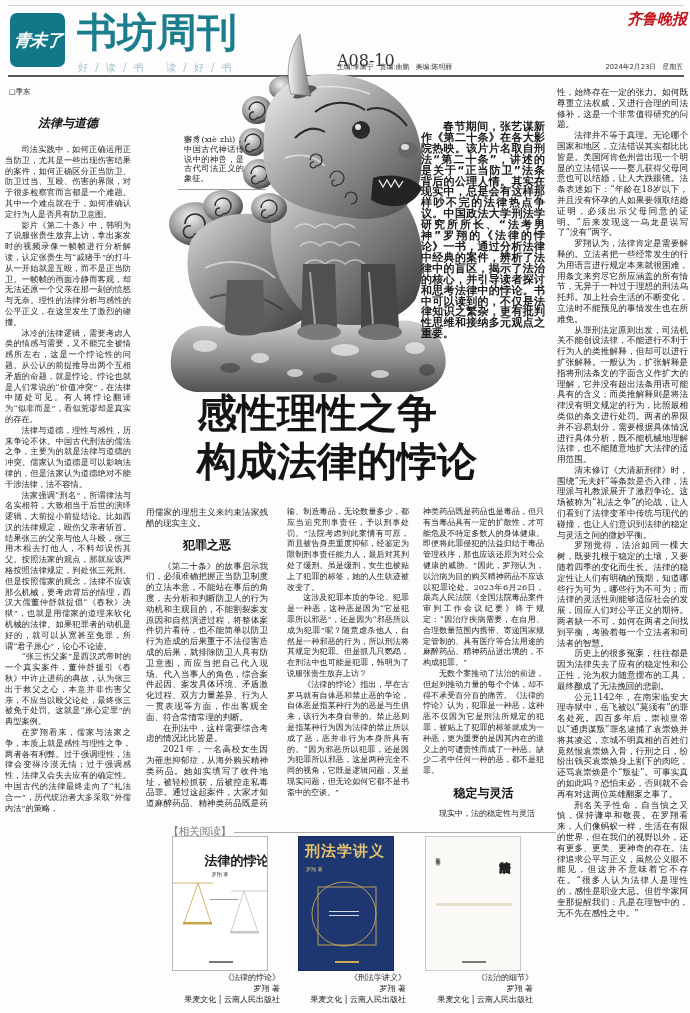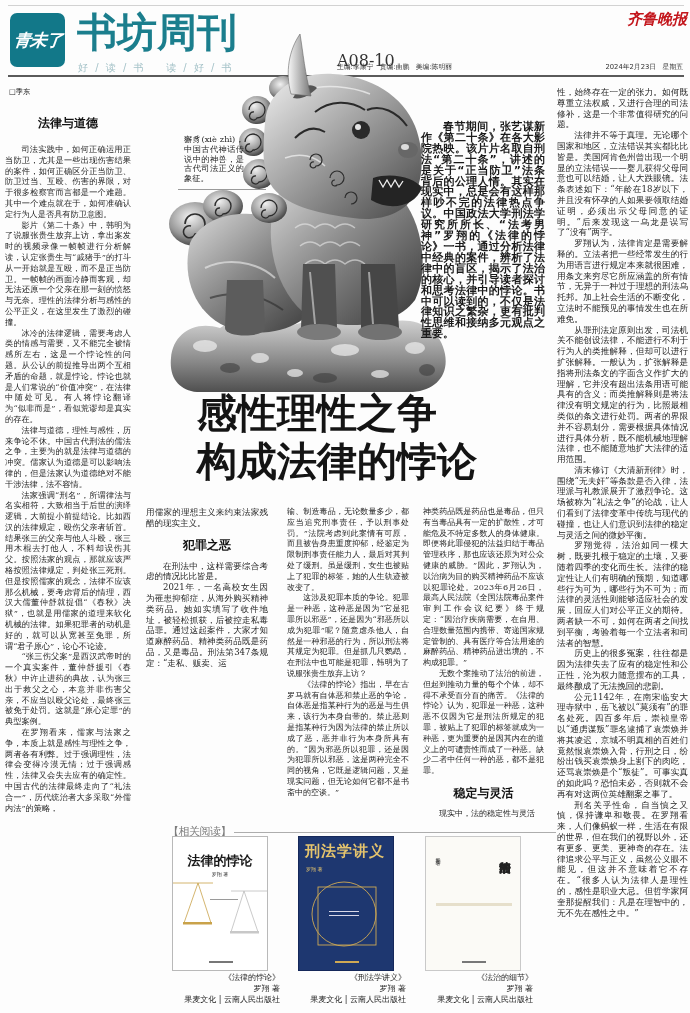--- a/index.html
+++ b/index.html
@@ -27,21 +27,21 @@
 
   .byline { left:9px; top:87px; font-size:7.2px; line-height:9px; color:#222; font-family:"DejaVu Sans",sans-serif; }
 
   
   .col { position:absolute; overflow:hidden; text-align:justify; line-height:10.8px; color:#252525; }
   .col p { text-indent:2em; }
   .col p.cont { text-indent:0; }
   .sub-h { font-weight:bold; text-align:center; font-size:12px; line-height:14px; color:#111;
            margin:9px 0 9px; text-indent:0; }
   .left-col { left:5px; top:114px; width:126px; height:898px; font-size:8.2px; }
-  .left-col .sub-h { margin-top:2px; margin-bottom:14px; }
+  .left-col .sub-h { margin-top:2px; margin-bottom:14px;font-style:italic; }
   .col-a { left:146px; top:507px; width:122px; height:301px; font-size:8.5px; }
   .col-b { left:287px; top:507px; width:122px; height:291px; font-size:8px; }
   .col-c { left:423px; top:507px; width:121px; height:316px; font-size:8px; }
   .right-col { left:557px; top:87px; width:131px; height:925px; font-size:8.6px; }
 
   .intro { left:421px; top:122px; width:124px; font-size:11px; line-height:10.9px; font-weight:bold;
            color:#1a1a1a; text-align:justify; text-indent:2em; font-family:"DejaVu Sans","Liberation Sans",sans-serif; }
 
   .caption { left:184px; top:135px; width:60px; font-size:8.2px; line-height:9.8px; color:#222; text-align:justify; }
   .cap-rule { left:178px; top:189px; width:88px; height:1px; background:#9a9a9a; }
@@ -51,21 +51,21 @@
   .t2 { top:438px; }
 
   
   .rr-label { left:168px; top:825px; font-size:11px; line-height:14px; color:#7d7d7d; letter-spacing:-0.5px;
               font-family:"DejaVu Sans",sans-serif; }
   .rr-line { left:234px; top:832px; width:322px; height:1px; background:#adadad; }
   .cover { position:absolute; top:836px; width:96px; height:135px; overflow:hidden; }
   .cover1 { left:172px; background:#fff; border:1px solid #b9b9b9; }
   .cover2 { left:298px; background:#1e3770; border:1px solid #15285a; }
   .cover3 { left:425px; background:#fbfaf6; border:1px solid #c9c9c9; }
-  .c1-title { position:absolute; left:0; top:16px; width:100%; text-align:center; font-size:13px; line-height:15px;
+  .c1-title { position:absolute; left:17px; top:16px; width:100%; text-align:center; font-size:13px; line-height:15px;
               font-weight:bold; color:#1a1a1a; }
   .c1-author { position:absolute; left:0; top:34px; width:100%; text-align:center; font-size:5px; line-height:6px; color:#333; }
   .c2-title { position:absolute; left:6px; top:6px; font-size:15px; line-height:17px; font-weight:bold; color:#e5c46d; letter-spacing:1px; }
   .c2-author { position:absolute; left:7px; top:29px; font-size:5px; line-height:6px; color:#e5c46d; }
   .c3-title { position:absolute; right:9px; top:16px; height:38px; writing-mode:vertical-rl; font-size:11.5px;
               line-height:12px; font-weight:bold; color:#222; }
   .c3-author { position:absolute; left:9px; top:17px; height:30px; writing-mode:vertical-rl; font-size:5px; line-height:6px; color:#333; }
   .c3-bar { position:absolute; left:10px; top:66px; width:76px; height:3px; background:#e6dfcb; }
   .pub-mark { position:absolute; left:36px; top:124px; width:24px; height:2px; background:#777; }
   .pub-mark.light { background:#cfa954; }
@@ -211,20 +211,21 @@
   <p>冰冷的法律逻辑，需要考虑人类的情感与需要，又不能完全被情感所左右，这是一个悖论性的问题。从公认的前提推导出两个互相矛盾的命题，就是悖论。悖论也就是人们常说的“价值冲突”，在法律中随处可见。有人将悖论翻译为“似非而是”，看似荒谬却是真实的存在。</p>
   <p>法律与道德，理性与感性，历来争论不休。中国古代刑法的儒法之争，主要为的就是法律与道德的冲突。儒家认为道德是可以影响法律的，但是法家认为道德绝对不能干涉法律，法不容情。</p>
   <p>法家强调“刑名”，所谓律法与名实相符，大致相当于后世的演绎逻辑，大前提小前提结论。比如西汉的法律规定，殴伤父亲者斩首。结果张三的父亲与他人斗殴，张三用木棍去打他人，不料却误伤其父。按照法家的观点，那就应该严格按照法律规定，判处张三死刑。但是按照儒家的观念，法律不应该那么机械，要考虑背后的情理，西汉大儒董仲舒就提倡“《春秋》决狱”，也就是用儒家的道理来软化机械的法律。如果犯罪者的动机是好的，就可以从宽甚至免罪，所谓“君子原心”，论心不论迹。</p>
   <p>“张三伤父案”是西汉武帝时的一个真实案件，董仲舒援引《春秋》中许止进药的典故，认为张三出于救父之心，本意并非伤害父亲，不应当以殴父论处，最终张三被免于处罚。这就是“原心定罪”的典型案例。</p>
   <p>在罗翔看来，儒家与法家之争，本质上就是感性与理性之争，两者各有利弊。过于强调理性，法律会变得冷漠无情；过于强调感性，法律又会失去应有的确定性。中国古代的法律最终走向了“礼法合一”，历代统治者大多采取“外儒内法”的策略，</p>
 </div>
 
 <div class="col col-a">
   <p class="cont">用儒家的理想主义来约束法家残酷的现实主义。</p>
   <div class="sub-h">犯罪之恶</div>
+  <p>《第二十条》的故事启示我们，必须准确把握正当防卫制度的立法本意，不能站在事后的角度，去分析和判断防卫人的行为动机和主观目的，不能割裂案发原因和自然演进过程，将整体案件切片看待，也不能简单以防卫行为造成的后果重于不法侵害造成的后果，就排除防卫人具有防卫意图，而应当把自己代入现场、代入当事人的角色，综合案件起因、案发具体环境、矛盾激化过程、双方力量差异、行为人一贯表现等方面，作出客观全面、符合常情常理的判断。</p>
   <p>在刑法中，这样需要综合考虑的情况比比皆是。</p>
   <p>2021年，一名高校女生因为罹患抑郁症，从海外购买精神类药品。她如实填写了收件地址，被轻松抓获，后被控走私毒品罪。通过这起案件，大家才知道麻醉药品、精神类药品既是药品，又是毒品。刑法第347条规定：“走私、贩卖、运</p>
 </div>
 
 <div class="col col-b">
   <p class="cont">输、制造毒品，无论数量多少，都应当追究刑事责任，予以刑事处罚。”法院考虑到此案情有可原，而且被告身患重度抑郁，经鉴定为限制刑事责任能力人，最后对其判处了缓刑。虽是缓刑，女生也被贴上了犯罪的标签，她的人生轨迹被改变了。</p>
   <p>这涉及犯罪本质的争论。犯罪是一种恶，这种恶是因为“它是犯罪所以邪恶”，还是因为“邪恶所以成为犯罪”呢？随意虐杀他人，自然是一种邪恶的行为，所以刑法将其规定为犯罪。但是抓几只鹦鹉，在刑法中也可能是犯罪，韩明为了说服张贵生放弃上访？</p>
   <p>《法律的悖论》指出，早在古罗马就有自体恶和禁止恶的争论，自体恶是指某种行为的恶是与生俱来，该行为本身自带的。禁止恶则是指某种行为因为法律的禁止所以成了恶，恶并非行为本身所具有的。“因为邪恶所以犯罪，还是因为犯罪所以邪恶，这是两种完全不同的视角，它既是逻辑问题，又是现实问题，但无论如何它都不是书斋中的空谈。”</p>
 
 </div>

